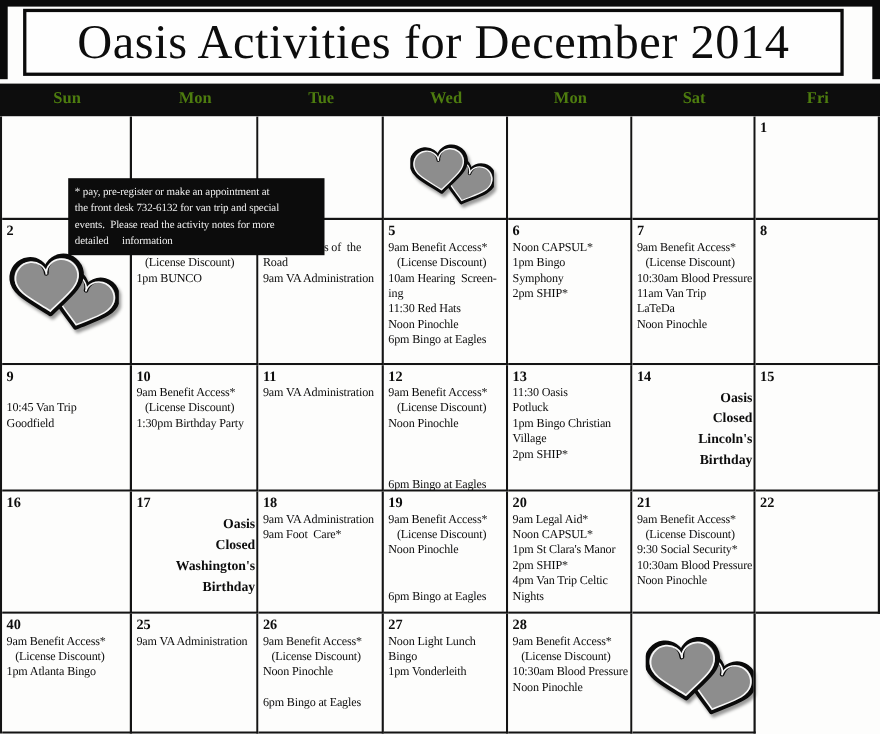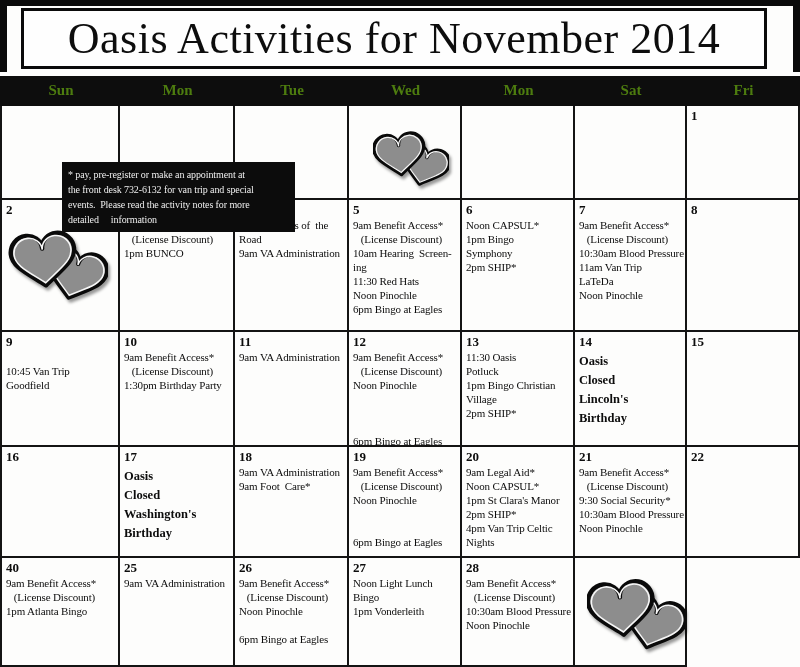--- a/index.html
+++ b/index.html
@@ -21,21 +21,21 @@
   
   .grid { position:relative; width:800px; height:561px; display:grid; background:#fdfdfc;
           grid-template-columns:118px 115px 114px 113px 113px 112px 113px;
           grid-template-rows:94px 132px 115px 111px 109px;
           border-left:2px solid #141414; }
   .cell { position:relative; border-right:2px solid #141414; border-bottom:2px solid #141414;
           padding:3px 1px 0 4px; overflow:visible; background:#fdfdfc; }
   .daynum { font-size:13px; font-weight:600; line-height:14px; margin-bottom:1px; }
   .ev-line { font-size:11px; line-height:14px; white-space:pre; letter-spacing:-.15px; }
   .cell.closed .lines { padding-top:2px; }
-  .cell.closed .ev-line { font-weight:bold; text-align:left; font-size:12.5px;
+  .cell.closed .ev-line { font-weight:bold; text-align:right; font-size:12.5px;
                           line-height:19px; letter-spacing:0; white-space:normal; }
 
   
   .note-box { position:absolute; background:#0c0c0c; color:#efefef; z-index:3;margin-top:44px; }
   .register-note { left:60px; top:12px; width:233px; height:70px; padding:5px 6px; }
   .register-note .note-line { font-size:10px; line-height:15px; white-space:pre; letter-spacing:-.1px; }
   .tax-note { left:2px; top:26px; width:111px; height:58px; padding:2px 3px; }
   .tax-note .note-line { font-size:10px; line-height:10.8px; white-space:pre; letter-spacing:-.1px; }
 
   
@@ -45,21 +45,21 @@
   .heart-rim  { fill:none; stroke:#f6f6f6; stroke-width:2; }
   .hearts-pos-r0c3 { left:24px; top:22px; width:76px; height:64px; }
   .hearts-pos-r1c0 { left:6px;  top:28px; width:100px; height:78px; }
   .hearts-pos-r4c6 { left:12px; top:18px; width:98px; height:80px; }
 </style>
 </head>
 <body>
 
 <div class="title-frame">
   <div class="title-box">
-    <div class="title-text">Oasis Activities for November 2014</div>
+    <div class="title-text">Oasis Activities for December 2014</div>
   </div>
 </div>
 
 <div class="dow-strip">
     <div class="dow">Sun</div>
     <div class="dow">Mon</div>
     <div class="dow">Tue</div>
     <div class="dow">Wed</div>
     <div class="dow">Mon</div>
     <div class="dow">Sat</div>

